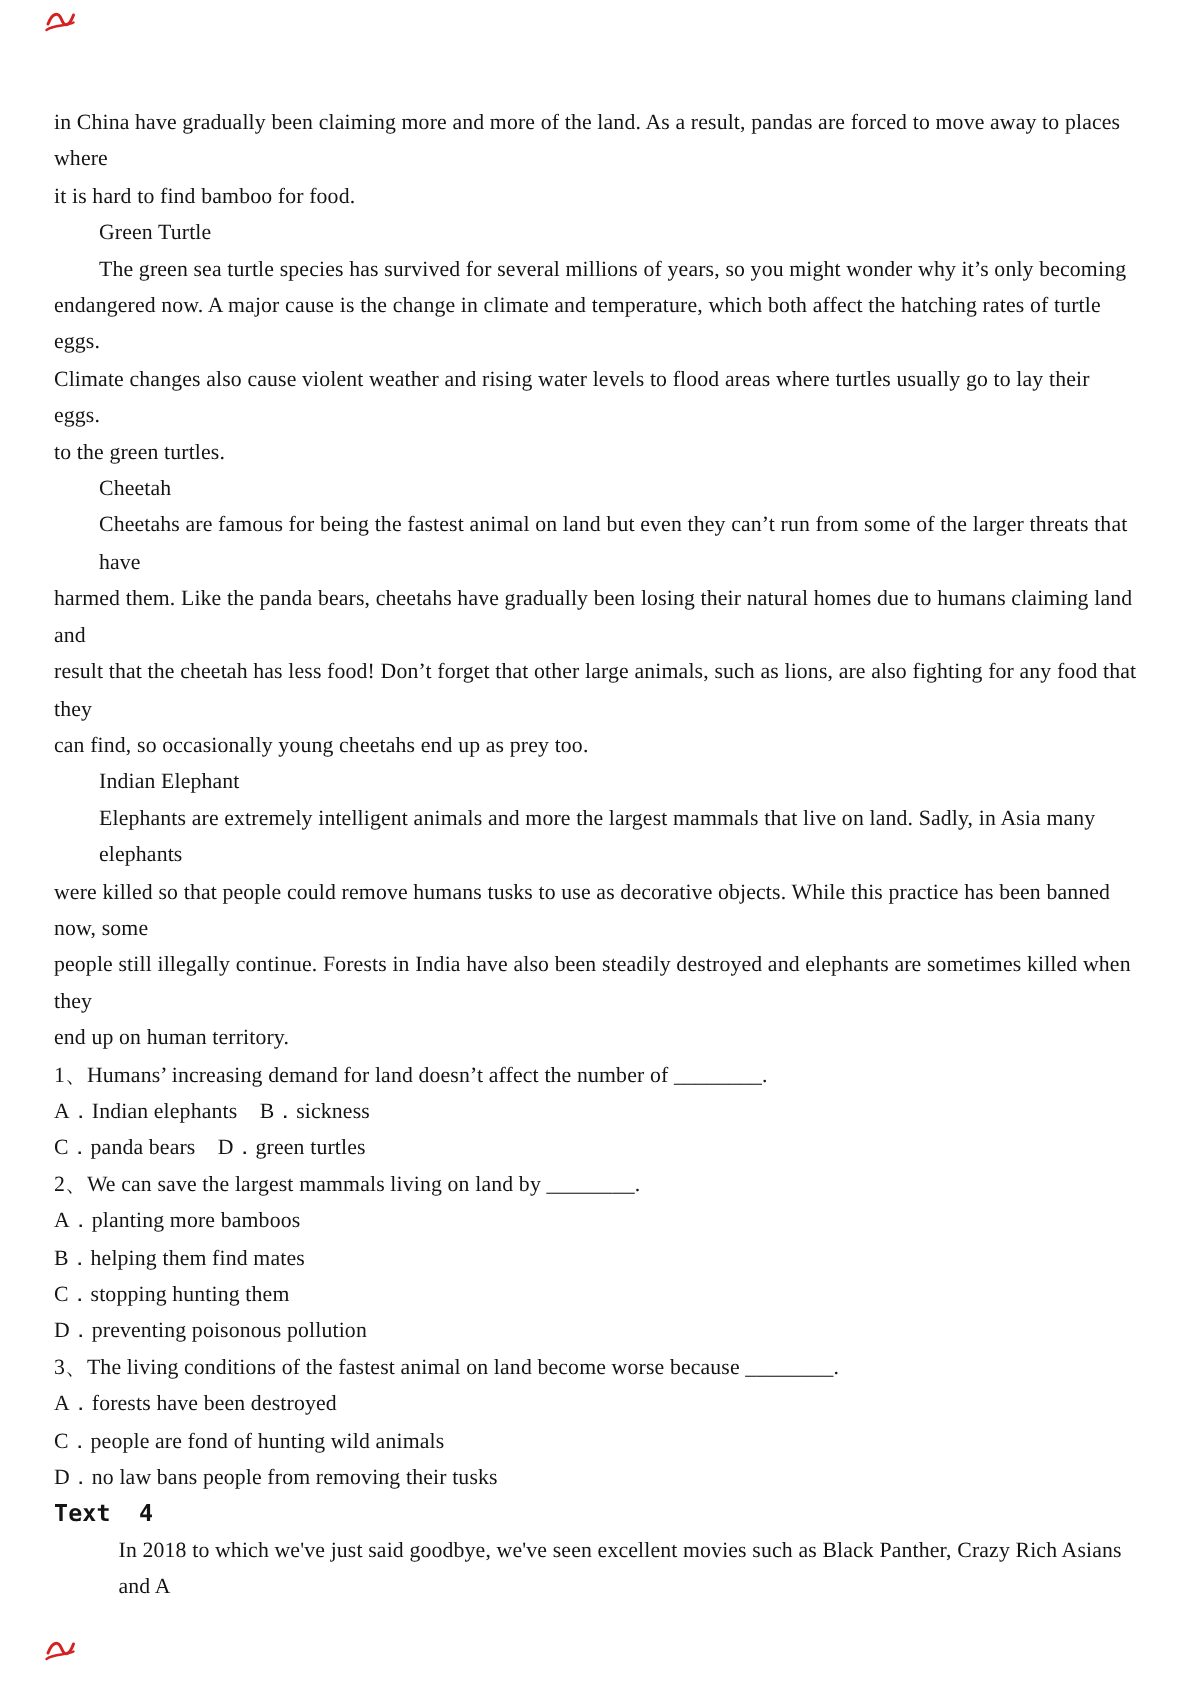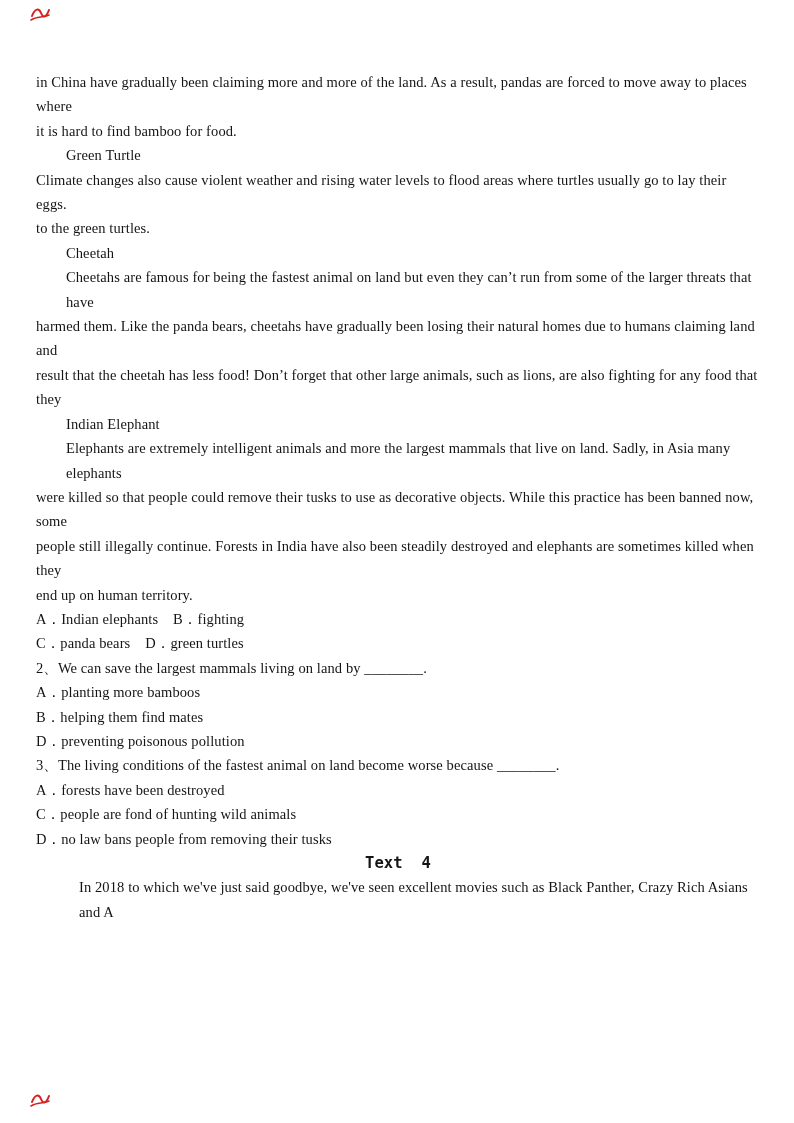--- a/index.html
+++ b/index.html
@@ -19,21 +19,20 @@
   }
   .line {
     font-size: 14.5px;
     line-height: 24.4px;
     white-space: pre-wrap;
     letter-spacing: 0.1px;
   }
   .indent1 { padding-left: 30px; }
   .indent2 { padding-left: 43px; }
   .center {
-    text-align: center;
     font-family: "DejaVu Sans Mono", "Liberation Mono", monospace;
     font-weight: 700;
     font-size: 15.5px;
   }
   .pen-mark { position: absolute; left: 29px; }
   .pen-mark.top { top: 4px; }
   .pen-mark.bottom { top: 1090px; }
 </style>
 </head>
 <body>
@@ -45,36 +44,41 @@
       <path d="M3 12 C6 4, 10 4, 12 9 S17 14, 20 6" stroke="#d42222" stroke-width="2" fill="none" stroke-linecap="round"></path>
       <path d="M2 16 C8 12, 14 14, 20 11" stroke="#d42222" stroke-width="1.6" fill="none" stroke-linecap="round"></path>
     </svg>
   </span>
 
   <div class="content">
 
   <div class="line">in China have gradually been claiming more and more of the land. As a result, pandas are forced to move away to places where</div>
       <div class="line">it is hard to find bamboo for food.</div>
       <div class="line indent1">Green Turtle</div>
+      <div class="line indent1">The green sea turtle species has survived for several millions of years, so you might wonder why it’s only becoming</div>
+      <div class="line">endangered now. A major cause is the change in climate and temperature, which both affect the hatching rates of turtle eggs.</div>
       <div class="line">Climate changes also cause violent weather and rising water levels to flood areas where turtles usually go to lay their eggs.</div>
       <div class="line">to the green turtles.</div>
       <div class="line indent1">Cheetah</div>
       <div class="line indent1">Cheetahs are famous for being the fastest animal on land but even they can’t run from some of the larger threats that have</div>
       <div class="line">harmed them. Like the panda bears, cheetahs have gradually been losing their natural homes due to humans claiming land and</div>
       <div class="line">result that the cheetah has less food! Don’t forget that other large animals, such as lions, are also fighting for any food that they</div>
+      <div class="line">can find, so occasionally young cheetahs end up as prey too.</div>
       <div class="line indent1">Indian Elephant</div>
       <div class="line indent1">Elephants are extremely intelligent animals and more the largest mammals that live on land. Sadly, in Asia many elephants</div>
-      <div class="line">were killed so that people could remove their tusks to use as decorative objects. While this practice has been banned now, some</div>
+      <div class="line">were killed so that people could remove humans tusks to use as decorative objects. While this practice has been banned now, some</div>
       <div class="line">people still illegally continue. Forests in India have also been steadily destroyed and elephants are sometimes killed when they</div>
       <div class="line">end up on human territory.</div>
-      <div class="line">A．Indian elephants    B．fighting</div>
+      <div class="line">1、Humans’ increasing demand for land doesn’t affect the number of ________.</div>
+      <div class="line">A．Indian elephants    B．sickness</div>
       <div class="line">C．panda bears    D．green turtles</div>
       <div class="line">2、We can save the largest mammals living on land by ________.</div>
       <div class="line">A．planting more bamboos</div>
       <div class="line">B．helping them find mates</div>
+      <div class="line">C．stopping hunting them</div>
       <div class="line">D．preventing poisonous pollution</div>
       <div class="line">3、The living conditions of the fastest animal on land become worse because ________.</div>
       <div class="line">A．forests have been destroyed</div>
       <div class="line">C．people are fond of hunting wild animals</div>
       <div class="line">D．no law bans people from removing their tusks</div>
       <div class="line center">Text  4</div>
       <div class="line indent2">In 2018 to which we've just said goodbye, we've seen excellent movies such as Black Panther, Crazy Rich Asians and A</div>
     </div>
 
   <span class="pen-mark bottom">

